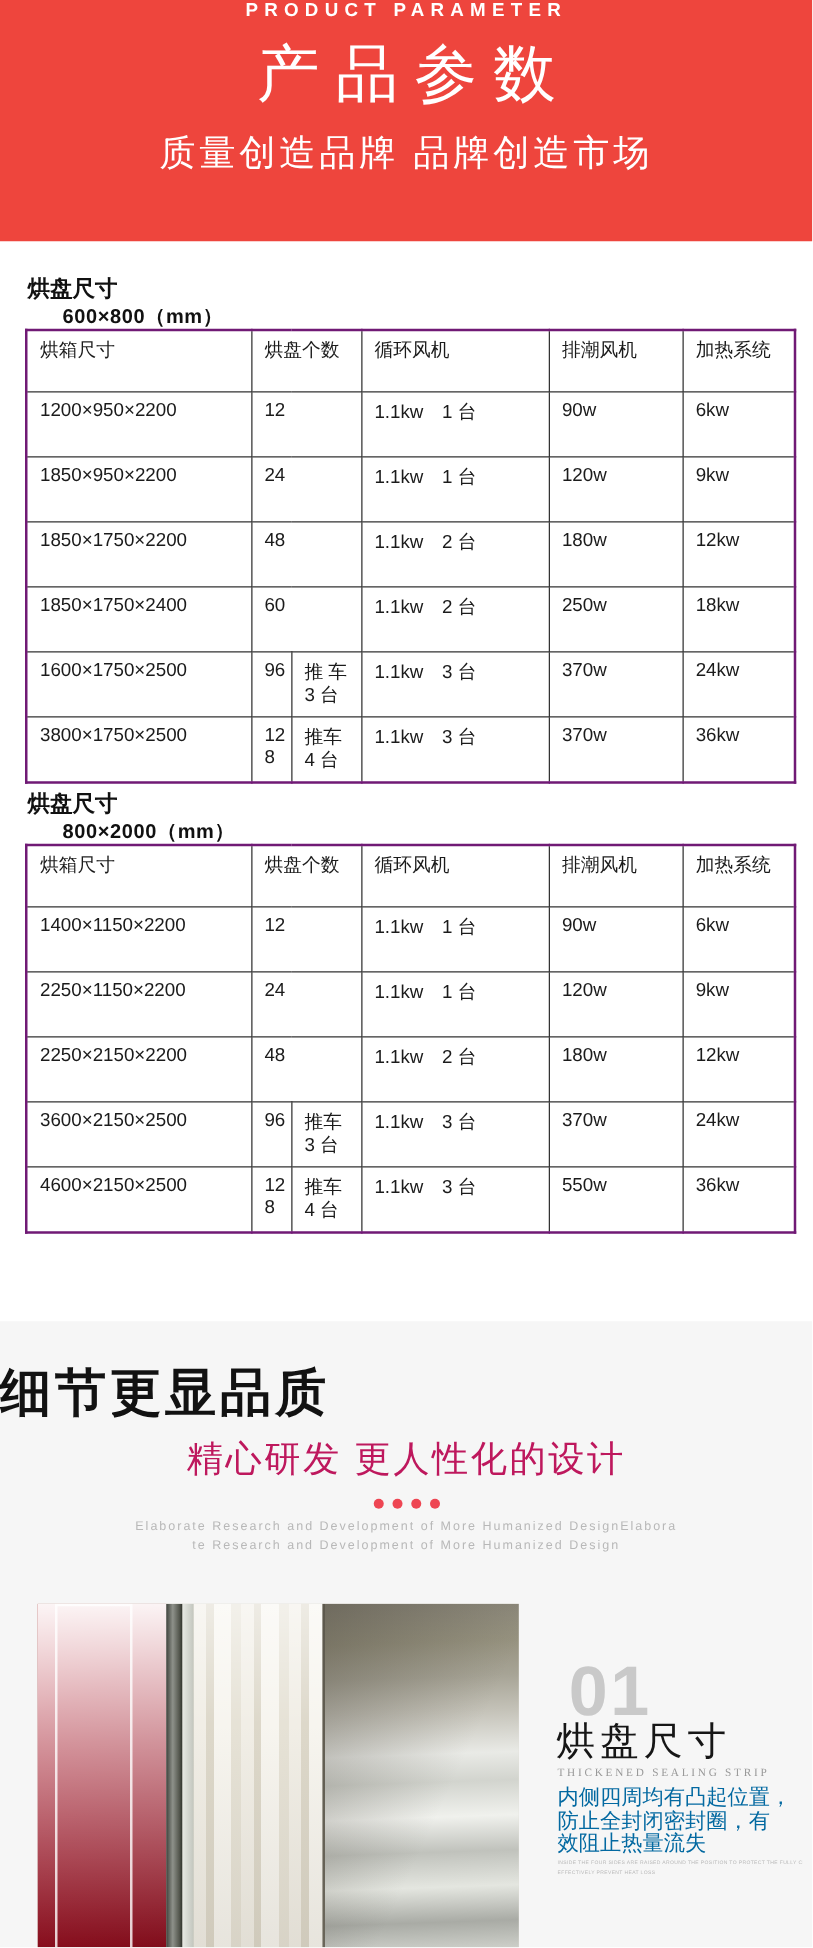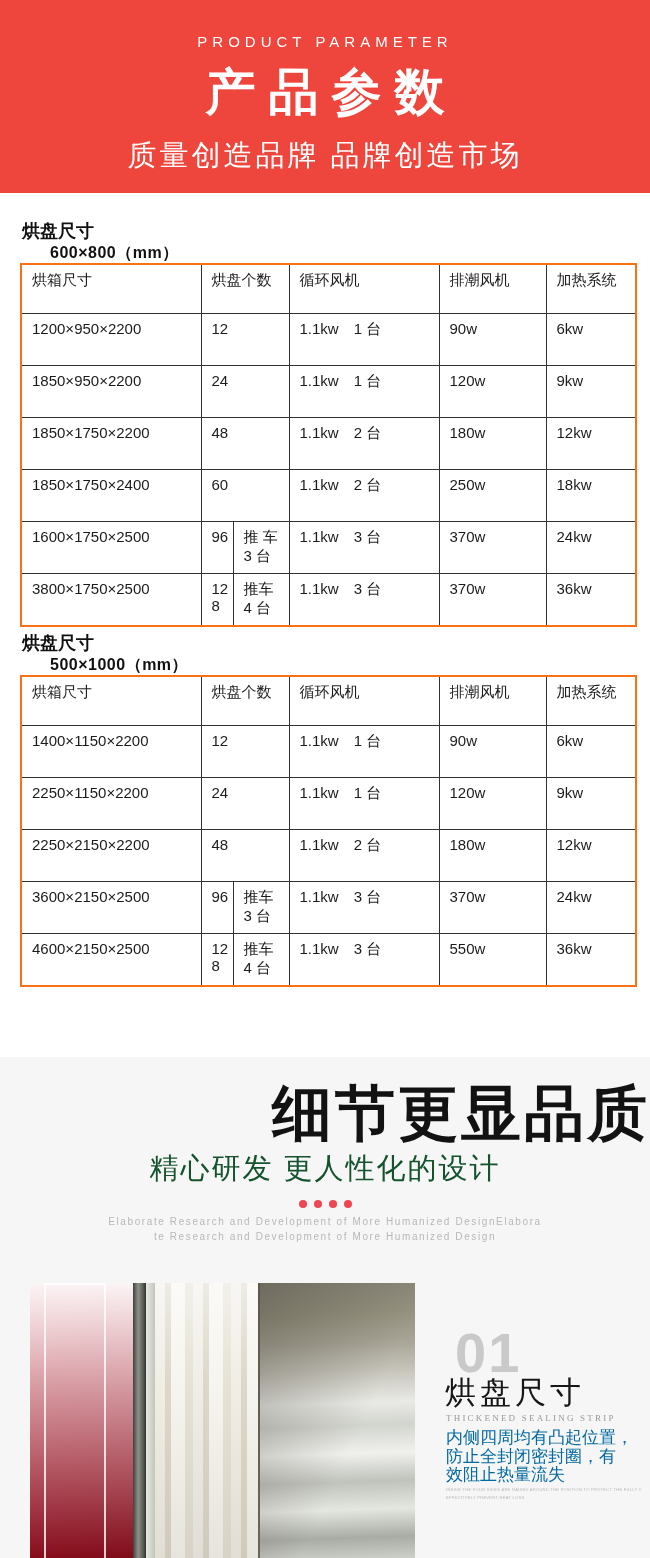--- a/index.html
+++ b/index.html
@@ -2,46 +2,46 @@
 <html><head>
 <meta charset="utf-8">
 <style>
   html,body{margin:0;padding:0;background:#ffffff;}
   .page{position:relative;width:650px;height:1558px;background:#ffffff;overflow:hidden;
         font-family:"Liberation Sans", sans-serif;}
 
   
   .banner{position:absolute;top:0;left:0;width:650px;height:193px;background:#ee453d;
           color:#ffffff;text-align:center;}
-  .banner-eyebrow{padding-top:33px;font-size:15px;letter-spacing:5px;font-weight:400;}
-  .banner-title{margin-top:9px;font-size:50px;letter-spacing:13px;font-weight:700;text-indent:13px;}
+  .banner-eyebrow{font-size:15px;letter-spacing:5px;font-weight:700;}
+  .banner-title{margin-top:9px;font-size:50px;letter-spacing:13px;font-weight:400;text-indent:13px;}
   .banner-tagline{margin-top:10px;font-size:29px;letter-spacing:3px;font-weight:400;}
 
   
   .spec-label{position:absolute;left:22px;font-size:18px;font-weight:700;color:#111;}
   .spec-size{position:absolute;left:22px;font-size:16px;font-weight:700;color:#111;letter-spacing:0.5px;margin-left:28px;}
 
   
   table.spec{position:absolute;left:20px;width:615px;border-collapse:collapse;
-             border:2px solid #f97316;table-layout:fixed;
+             border:2px solid #701a75;table-layout:fixed;
              font-size:15px;color:#1b1b1b;}
   table.spec th, table.spec td{border:1px solid #333;vertical-align:top;text-align:left;
              padding:6px 4px 0 10px;font-weight:400;overflow:hidden;}
   table.spec th{height:42px;}
   table.spec td{height:45px;}
   td.c-pre{white-space:pre-line;padding-left:8px;}
   col.w-size{width:180px;} col.w-num{width:32px;} col.w-cart{width:56px;}
   col.w-fan{width:150px;} col.w-ex{width:107px;} col.w-heat{width:90px;}
 
   
   .detail{position:absolute;top:1057px;left:0;width:650px;height:501px;background:#f6f6f6;}
-  .detail-heading{position:absolute;top:26px;left:0;width:650px;text-align:right;
-      font-size:60px;line-height:62px;font-weight:700;letter-spacing:3px;color:#121212;}
+  .detail-heading{position:absolute;top:26px;left:0;width:650px;text-align:left;
+      font-size:41px;line-height:62px;font-weight:700;letter-spacing:3px;color:#121212;}
   .detail-sub{position:absolute;top:94px;left:0;width:650px;text-align:center;
-      font-size:29px;line-height:34px;letter-spacing:2px;color:#14532d;}
+      font-size:29px;line-height:34px;letter-spacing:2px;color:#be185d;}
   .dots{position:absolute;top:141px;left:0;width:650px;text-align:center;line-height:10px;}
   .dots span{display:inline-block;width:8px;height:8px;border-radius:50%;
       background:#ee4653;margin:0 3.5px;}
   .detail-en{position:absolute;left:0;width:650px;text-align:center;
       font-size:10px;line-height:13px;letter-spacing:1.6px;color:#b8b8b8;}
   .en1{top:158px;} .en2{top:173px;}
 
   
   .photo{position:absolute;top:226px;left:30px;width:385px;height:275px;overflow:hidden;background:#d9d6cc;}
   .photo > div{position:absolute;top:0;height:100%;}
@@ -156,21 +156,21 @@
         <td class="c-pre">推车
 4 台</td>
         <td>1.1kw　3 台</td>
         <td>370w</td>
         <td>36kw</td>
       </tr>
     </tbody>
   </table>
 
   <div class="spec-label" style="top:631px;">烘盘尺寸</div>
-  <div class="spec-size" style="top:655px;">500×1000（mm）</div>
+  <div class="spec-size" style="top:655px;">800×2000（mm）</div>
 
   <table class="spec" style="top:675px;">
     <colgroup>
       <col class="w-size">
         <col class="w-num">
         <col class="w-cart">
       <col class="w-fan">
         <col class="w-ex">
         <col class="w-heat">
     </colgroup>

